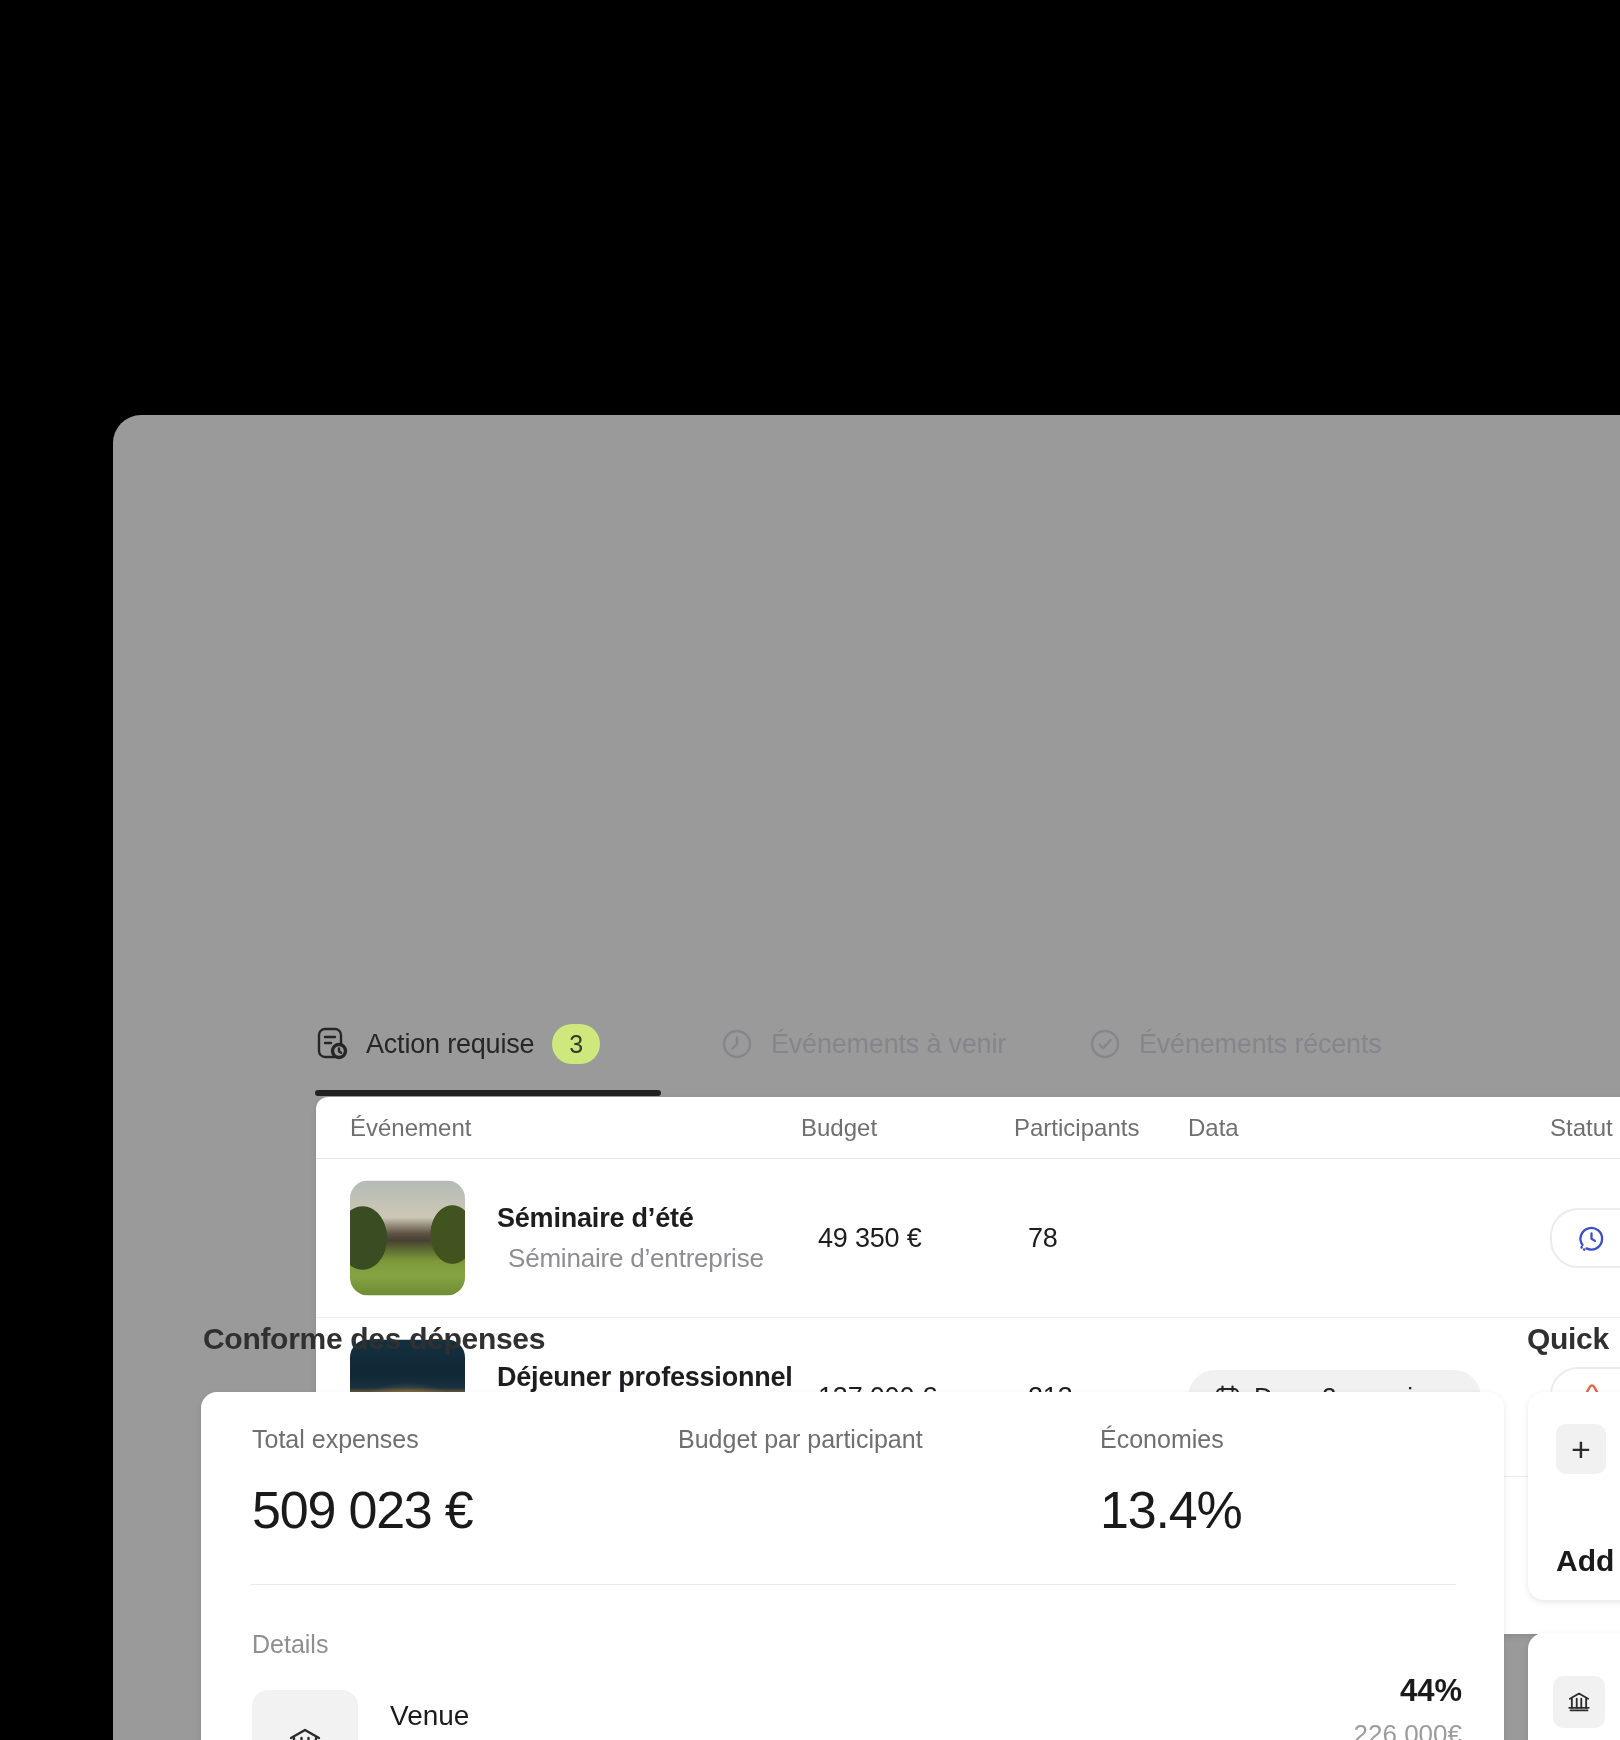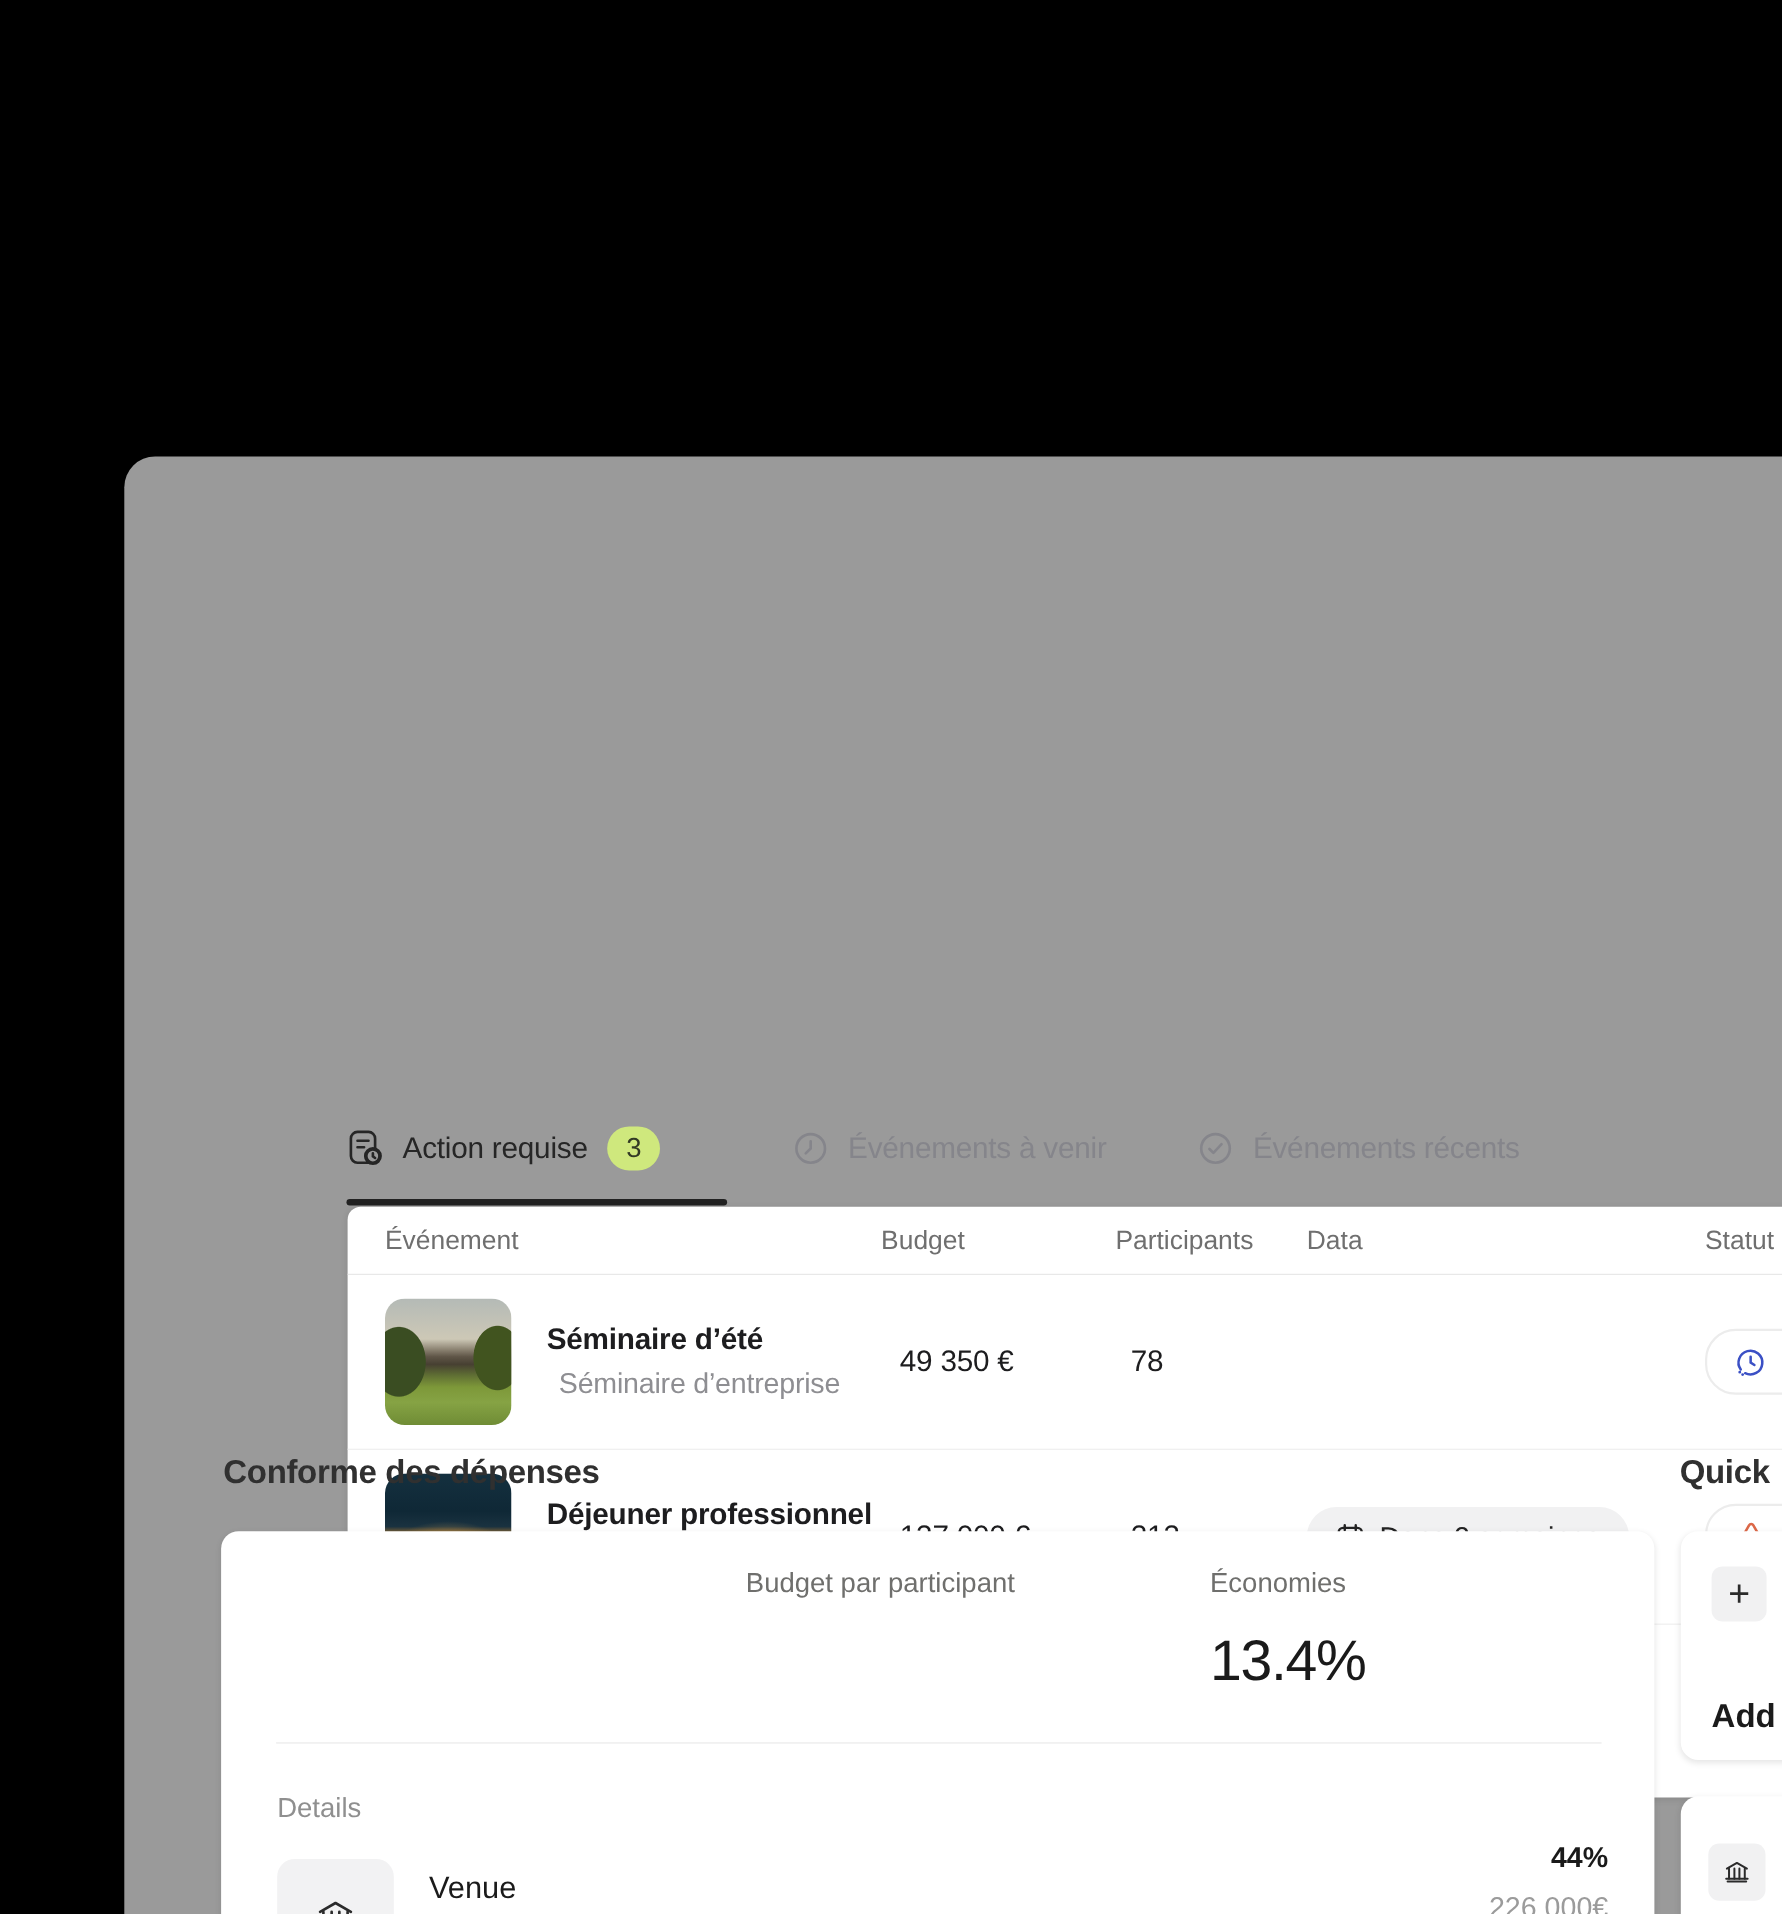--- a/index.html
+++ b/index.html
@@ -99,21 +99,21 @@
   .stat-value{font-size:52px;font-weight:500;color:#1a1a1a;letter-spacing:-1.2px;}
   .stat-0{left:51px;} .stat-1{left:477px;} .stat-2{left:899px;}
   .stats-sep{position:absolute;left:50px;right:48px;top:192px;height:1px;background:#e8e8e8;}
   .details-label{position:absolute;left:51px;top:238px;font-size:25px;color:#8f8f8f;}
   .venue-iconbox{
     position:absolute;left:51px;top:298px;width:106px;height:106px;
     background:#f2f2f3;border-radius:16px;display:flex;align-items:center;justify-content:center;
   }
   .venue-iconbox svg{color:#2b2b2b;}
   .venue-name{position:absolute;left:189px;top:308px;font-size:28px;font-weight:500;color:#1b1b1b;}
-  .venue-pct{position:absolute;right:42px;top:281px;font-size:26px;font-weight:600;color:#1a1a1a;text-align:left;}
+  .venue-pct{position:absolute;right:42px;top:281px;font-size:31px;font-weight:600;color:#1a1a1a;text-align:left;}
   .venue-amount{position:absolute;right:42px;top:327px;font-size:26px;color:#9b9b9b;text-align:right;}
   .quick-card-a{
     position:absolute;left:1528px;top:1392px;width:200px;height:208px;
     background:#fff;border-radius:16px;box-shadow:0 2px 6px rgba(0,0,0,.10);
   }
   .plus-btn{
     position:absolute;left:28px;top:32px;width:50px;height:50px;
     background:#f1f1f2;border-radius:10px;display:flex;align-items:center;justify-content:center;
     font-size:34px;font-weight:300;color:#2b2b2b;cursor:pointer;line-height:1;
   }
@@ -255,20 +255,24 @@
         <span>Conforme</span>
       </span>
     </div>
   </div>
 </div>
 
 <div class="section-heading h-expenses">Conforme des dépenses</div>
 <div class="section-heading h-quick">Quick</div>
 
 <div class="stats-card">
+  <div class="stat stat-0">
+    <div class="stat-label">Total expenses</div>
+    <div class="stat-value">509 023 €</div>
+  </div>
   <div class="stat stat-1">
     <div class="stat-label">Budget par participant</div>
   </div>
   <div class="stat stat-2">
     <div class="stat-label">Économies</div>
     <div class="stat-value">13.4%</div>
   </div>
   <div class="stats-sep"></div>
   <div class="details-label">Details</div>
 

